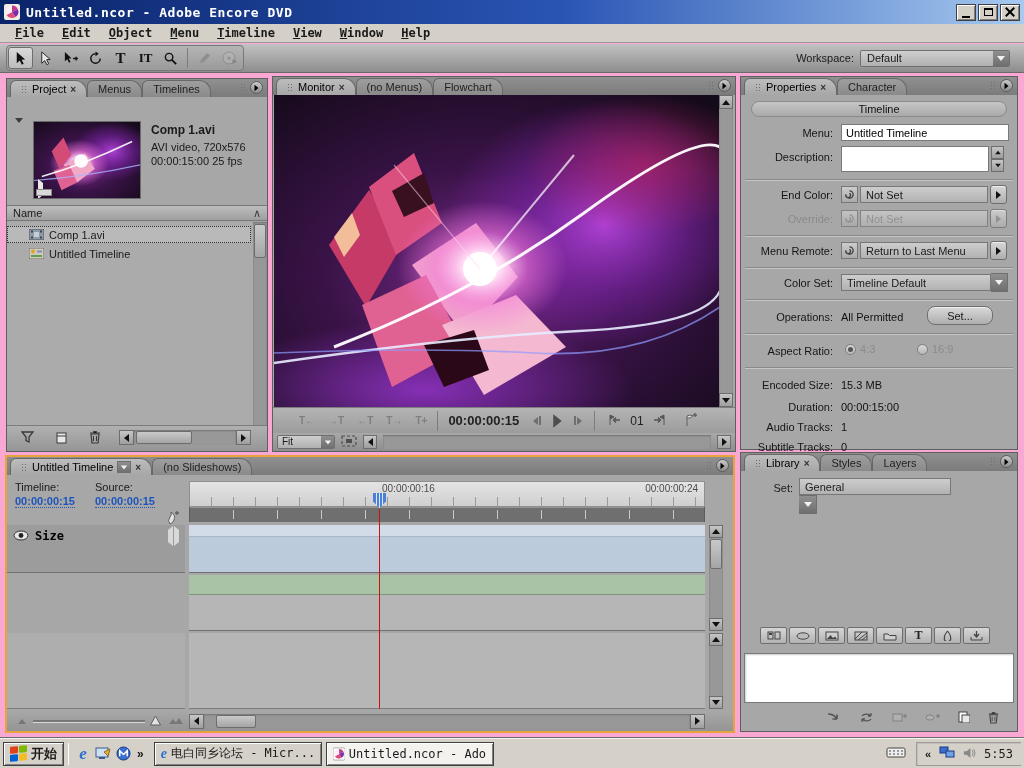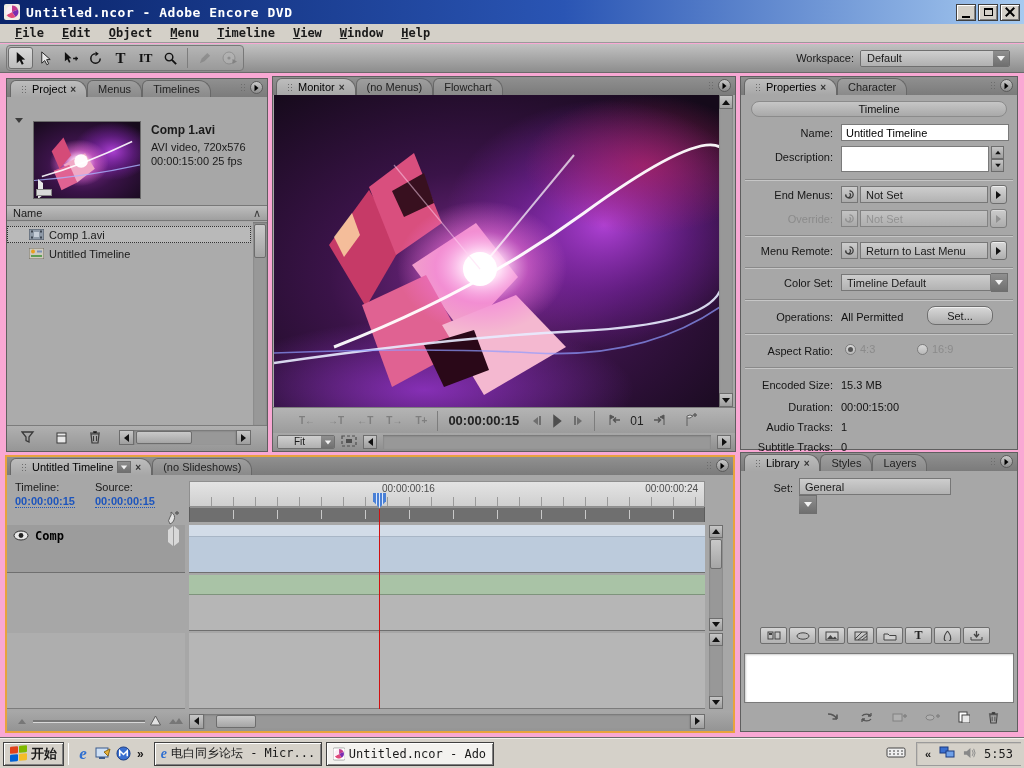--- a/index.html
+++ b/index.html
@@ -451,21 +451,21 @@
                 <path d="M12 1 v10 M12 1 l-4 2 4 2" stroke="#555" fill="#555"></path>
               </svg></span>
           <span style="margin-left:8px;"><svg width="14" height="14" viewBox="0 0 14 14">
                 <path d="M4 13 V3 Q7 1 10 3 Q7 6 4 5" fill="#dcdcdc" stroke="#5f5f5f"></path>
                 <path d="M10 2 h4 M12 0 v4" stroke="#5f5f5f" stroke-width="1.4"></path>
               </svg></span>
         </span>
       </div>
 
       <div style="position:absolute;left:0;right:0;top:338px;height:18px;background:linear-gradient(180deg,#a8a8a8,#8e8e8e);display:flex;align-items:center;gap:6px;padding:0 4px;">
-        <span class="ws-dd" style="width:58px;height:14px;text-align:center;">
+        <span class="ws-dd" style="width:58px;height:14px;">
           <span class="val" style="padding:0 4px;font-size:10px;">Fit</span>
           <span class="earr" style="width:13px;">
               <span class="arr-down" style="transform:scale(.8);"></span>
             </span>
         </span>
         <span><svg width="16" height="12" viewBox="0 0 16 12">
               <rect x="1" y="1" width="14" height="10" fill="none" stroke="#4e4e4e" stroke-width="1.2" stroke-dasharray="3 2"></rect>
               <rect x="5" y="4" width="6" height="4" fill="#4e4e4e"></rect>
             </svg></span>
         <span class="sb-btn" style="width:14px;height:14px;">
@@ -491,34 +491,34 @@
         </span>
       <span class="pmenu">
           <span class="grip"></span>
           <span class="circ">
             <span class="arr-right"></span>
           </span>
         </span>
     </div>
     <div style="position:relative;height:354px;font-size:11px;">
       <div class="pill" style="top:6px;">Timeline</div>
-      <span class="plabel" style="top:32px;">Name:</span>
+      <span class="plabel" style="top:32px;">Menu:</span>
       <input style="position: absolute; left: 100px; top: 29px; width: 168px; height: 17px; border: 1px solid rgb(122, 122, 122); font-size: 11px; padding: 0px 4px; font-family: &quot;Liberation Sans&quot;, sans-serif;" value="Untitled Timeline">
       <span class="plabel" style="top:56px;">Description:</span>
       <textarea style="position: absolute; left: 100px; top: 51px; width: 148px; height: 26px; border: 1px solid rgb(122, 122, 122); resize: none; font-family: &quot;Liberation Sans&quot;, sans-serif;"></textarea>
       <span style="position:absolute;left:250px;top:51px;display:flex;flex-direction:column;">
         <span class="sb-btn" style="width:13px;height:13px;">
             <span class="arr-up" style="transform:scale(.7);"></span>
           </span>
         <span class="sb-btn" style="width:13px;height:13px;">
             <span class="arr-down" style="transform:scale(.7);"></span>
           </span>
       </span>
       <div class="divline" style="top:84px;"></div>
-      <span class="plabel" style="top:94px;">End Menus:</span>
+      <span class="plabel" style="top:94px;">End Color:</span>
       <span class="linkbtn" style="left:100px;top:90px;">
         <span class="atbtn">
             <svg width="11" height="11" viewBox="0 0 12 12">
               <path d="M6 2 A4 4 0 1 1 2 6 A2.6 2.6 0 1 0 6 4.6" fill="none" stroke="#3c3c3c" stroke-width="1.4"></path>
             </svg>
           </span>
         <span class="efield" style="width:128px;">Not Set</span>
         <span class="ebtn" style="width:17px;height:19px;margin-left:2px;">
             <span class="arr-right"></span>
           </span>
@@ -621,21 +621,21 @@
       </div>
       <div class="chapstrip" style="left:182px;top:32px;width:516px;height:15px;">
           <span class="ticks"></span>
         </div>
 
       <div class="trkhdr" style="top:50px;height:48px;">
         <span style="position:absolute;left:6px;top:5px;"><svg width="16" height="11" viewBox="0 0 16 11">
               <ellipse cx="8" cy="5.5" rx="7" ry="4.5" fill="#e8e8e8" stroke="#333"></ellipse>
               <circle cx="8" cy="5.5" r="2.4" fill="#222"></circle>
             </svg></span>
-        <span class="tl-label" style="position:absolute;left:28px;top:4px;">Comp</span>
+        <span class="tl-label" style="position:absolute;left:28px;top:4px;">Size</span>
         <span class="trknav">
           <span><span class="arr-left" style="border-right-color:#d8d8d8;"></span></span>
           <span><span class="arr-right" style="border-left-color:#d8d8d8;"></span></span>
         </span>
       </div>
       <div style="position:absolute;left:182px;top:50px;width:516px;height:48px;background:#bccbdc;border-bottom:1px solid #6f6f6f;box-shadow:inset 0 1px 0 #fff;">
         <div style="height:12px;background:#d2dce8;border-bottom:1px solid #a8b6c6;"></div>
       </div>
 
       <div style="position:absolute;left:182px;top:100px;width:516px;height:56px;background:#b6b6b6;border-bottom:1px solid #6f6f6f;">

